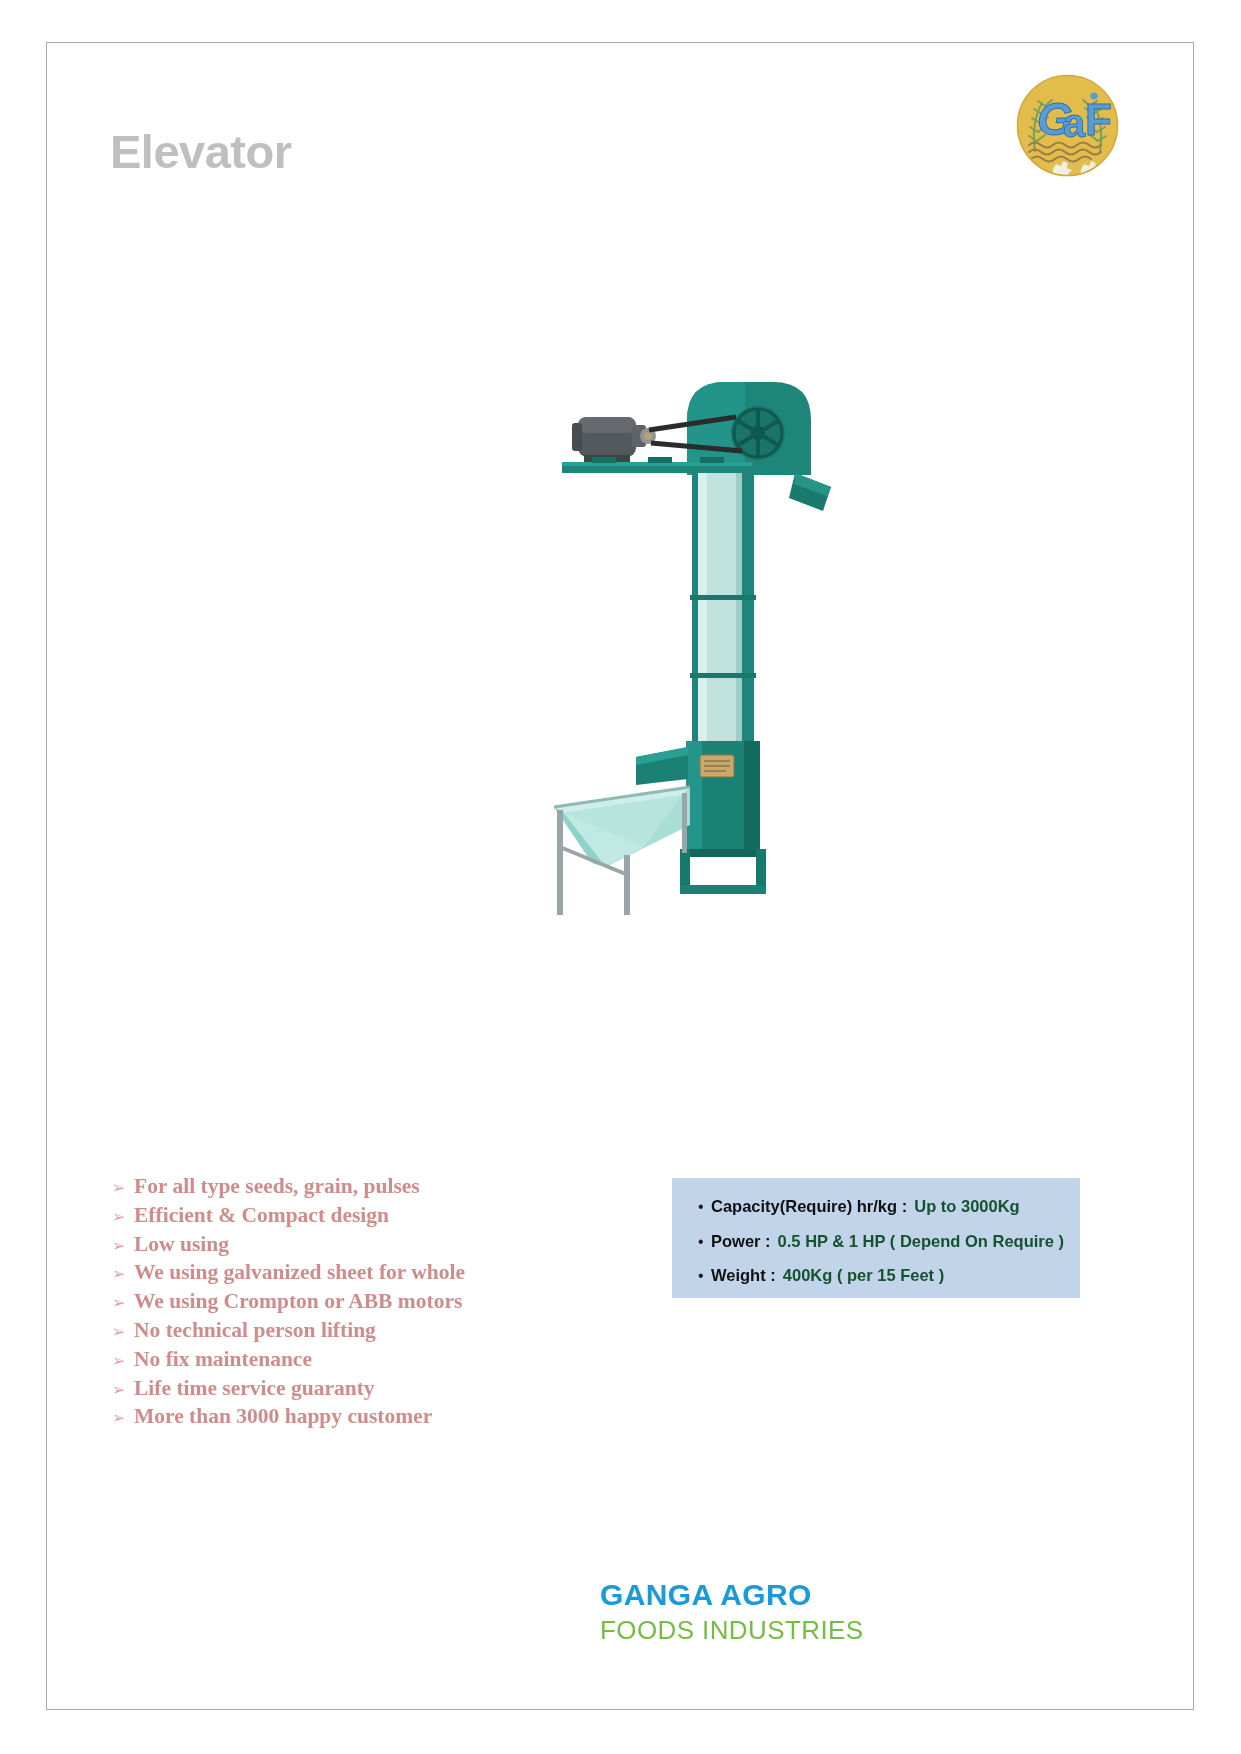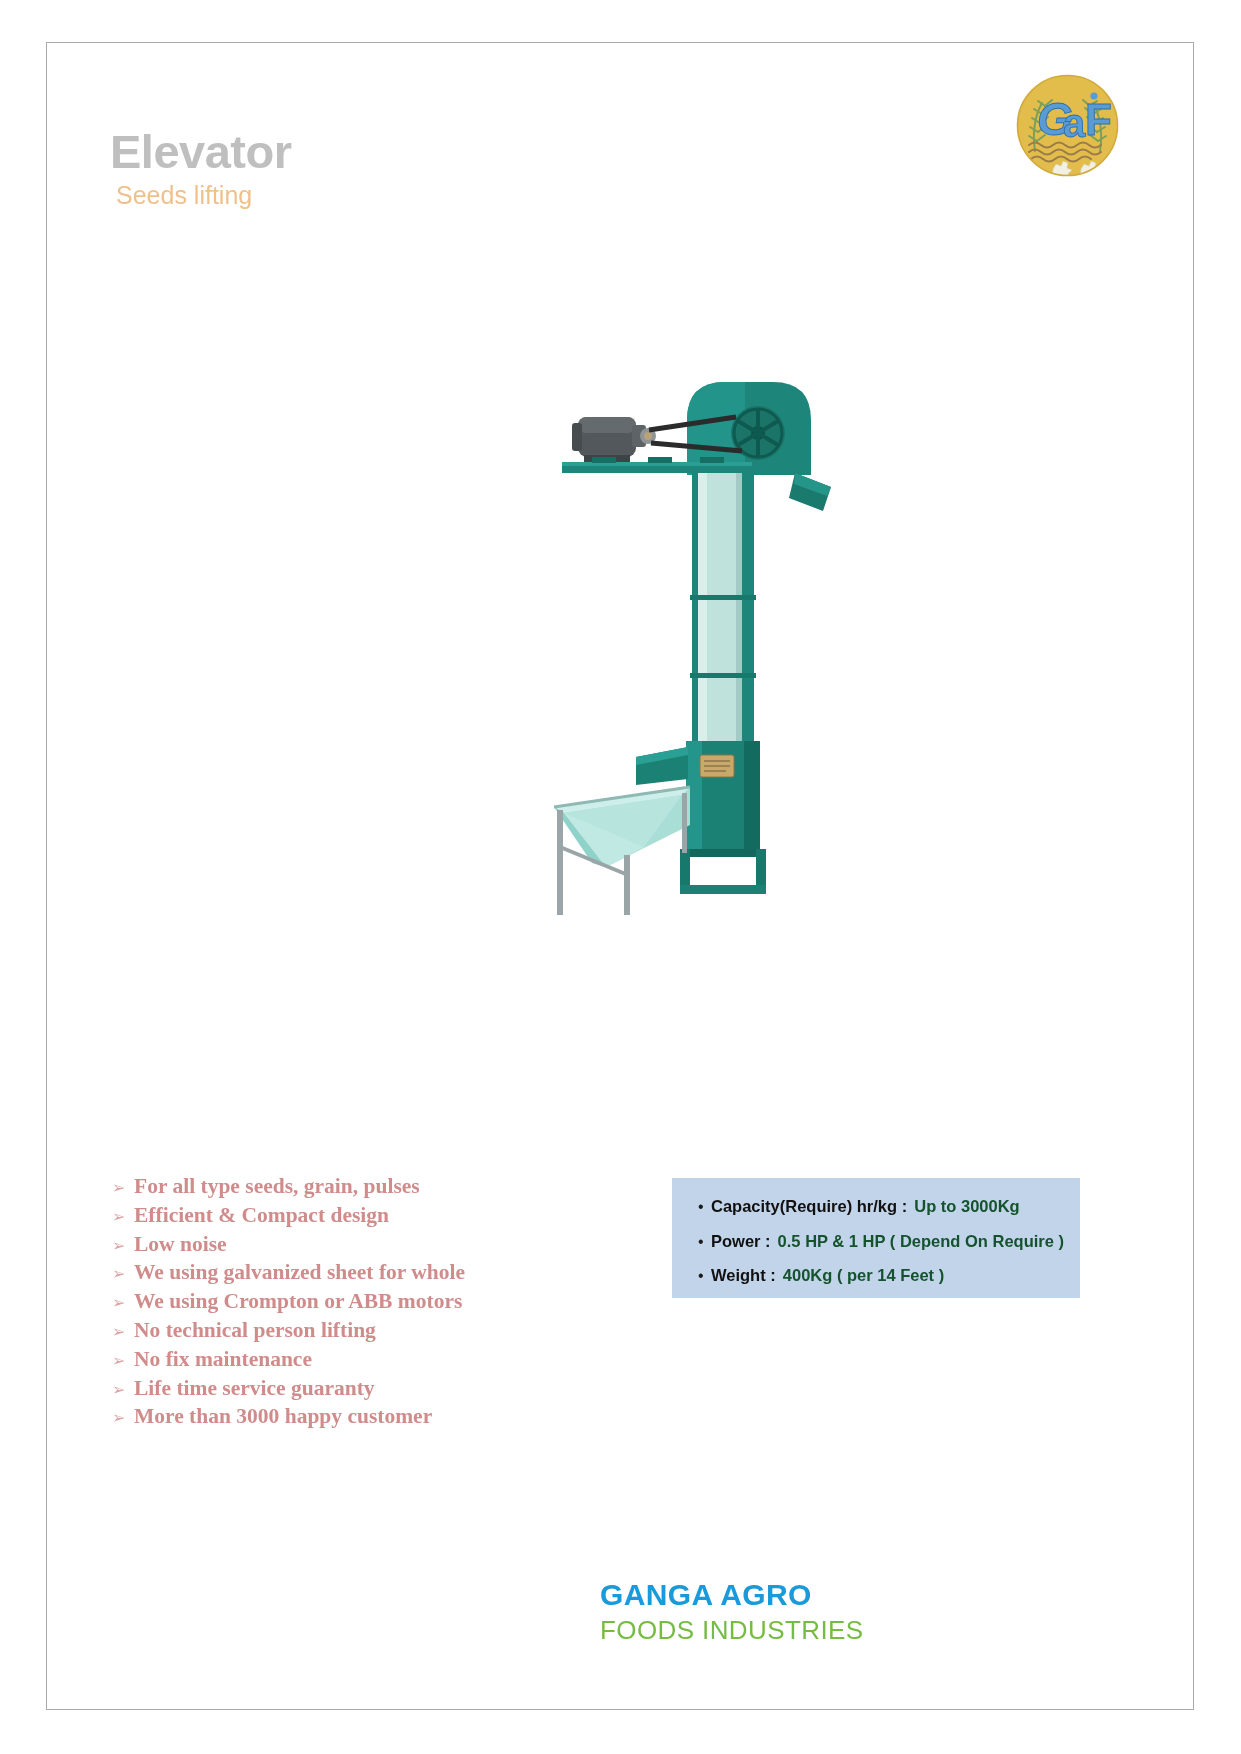--- a/index.html
+++ b/index.html
@@ -181,21 +181,20 @@
 </style>
 </head>
 <body>
 
 <div class="page">
 
   <div class="page-frame"></div>
 
   <div class="title-block">
     <div class="product-title">Elevator</div>
-    <div class="product-subtitle">Seeds lifting</div>
   </div>
 
   <div class="logo-wrap">
     <svg viewBox="0 0 105 105" width="105" height="105" aria-hidden="true">
       <defs>
         <clipPath id="badgeClip">
             <circle cx="52.5" cy="52.5" r="50"></circle>
           </clipPath>
       </defs>
       <circle cx="52.5" cy="52.5" r="50" fill="#e3bd4b"></circle>
@@ -336,21 +335,21 @@
     <li>
       <span class="bullet-arrow">➢</span>
       <span class="feat-text">For all type seeds, grain, pulses</span>
     </li>
     <li>
       <span class="bullet-arrow">➢</span>
       <span class="feat-text">Efficient &amp; Compact design</span>
     </li>
     <li>
       <span class="bullet-arrow">➢</span>
-      <span class="feat-text">Low noise</span>
+      <span class="feat-text">Low using</span>
     </li>
     <li>
       <span class="bullet-arrow">➢</span>
       <span class="feat-text">We using galvanized sheet for whole</span>
     </li>
     <li>
       <span class="bullet-arrow">➢</span>
       <span class="feat-text">We using Crompton or ABB motors</span>
     </li>
     <li>
@@ -379,21 +378,21 @@
       <span class="spec-value">Up to 3000Kg</span>
     </div>
     <div class="spec-row">
       <span class="dot">•</span>
       <span class="spec-label">Power :</span>
       <span class="spec-value">0.5 HP &amp; 1 HP ( Depend On Require )</span>
     </div>
     <div class="spec-row">
       <span class="dot">•</span>
       <span class="spec-label">Weight :</span>
-      <span class="spec-value">400Kg ( per 14 Feet )</span>
+      <span class="spec-value">400Kg ( per 15 Feet )</span>
     </div>
   </div>
 
   <div class="brand">
     <div class="brand-line1">GANGA AGRO</div>
     <div class="brand-line2">FOODS INDUSTRIES</div>
   </div>
 
 </div>
 

